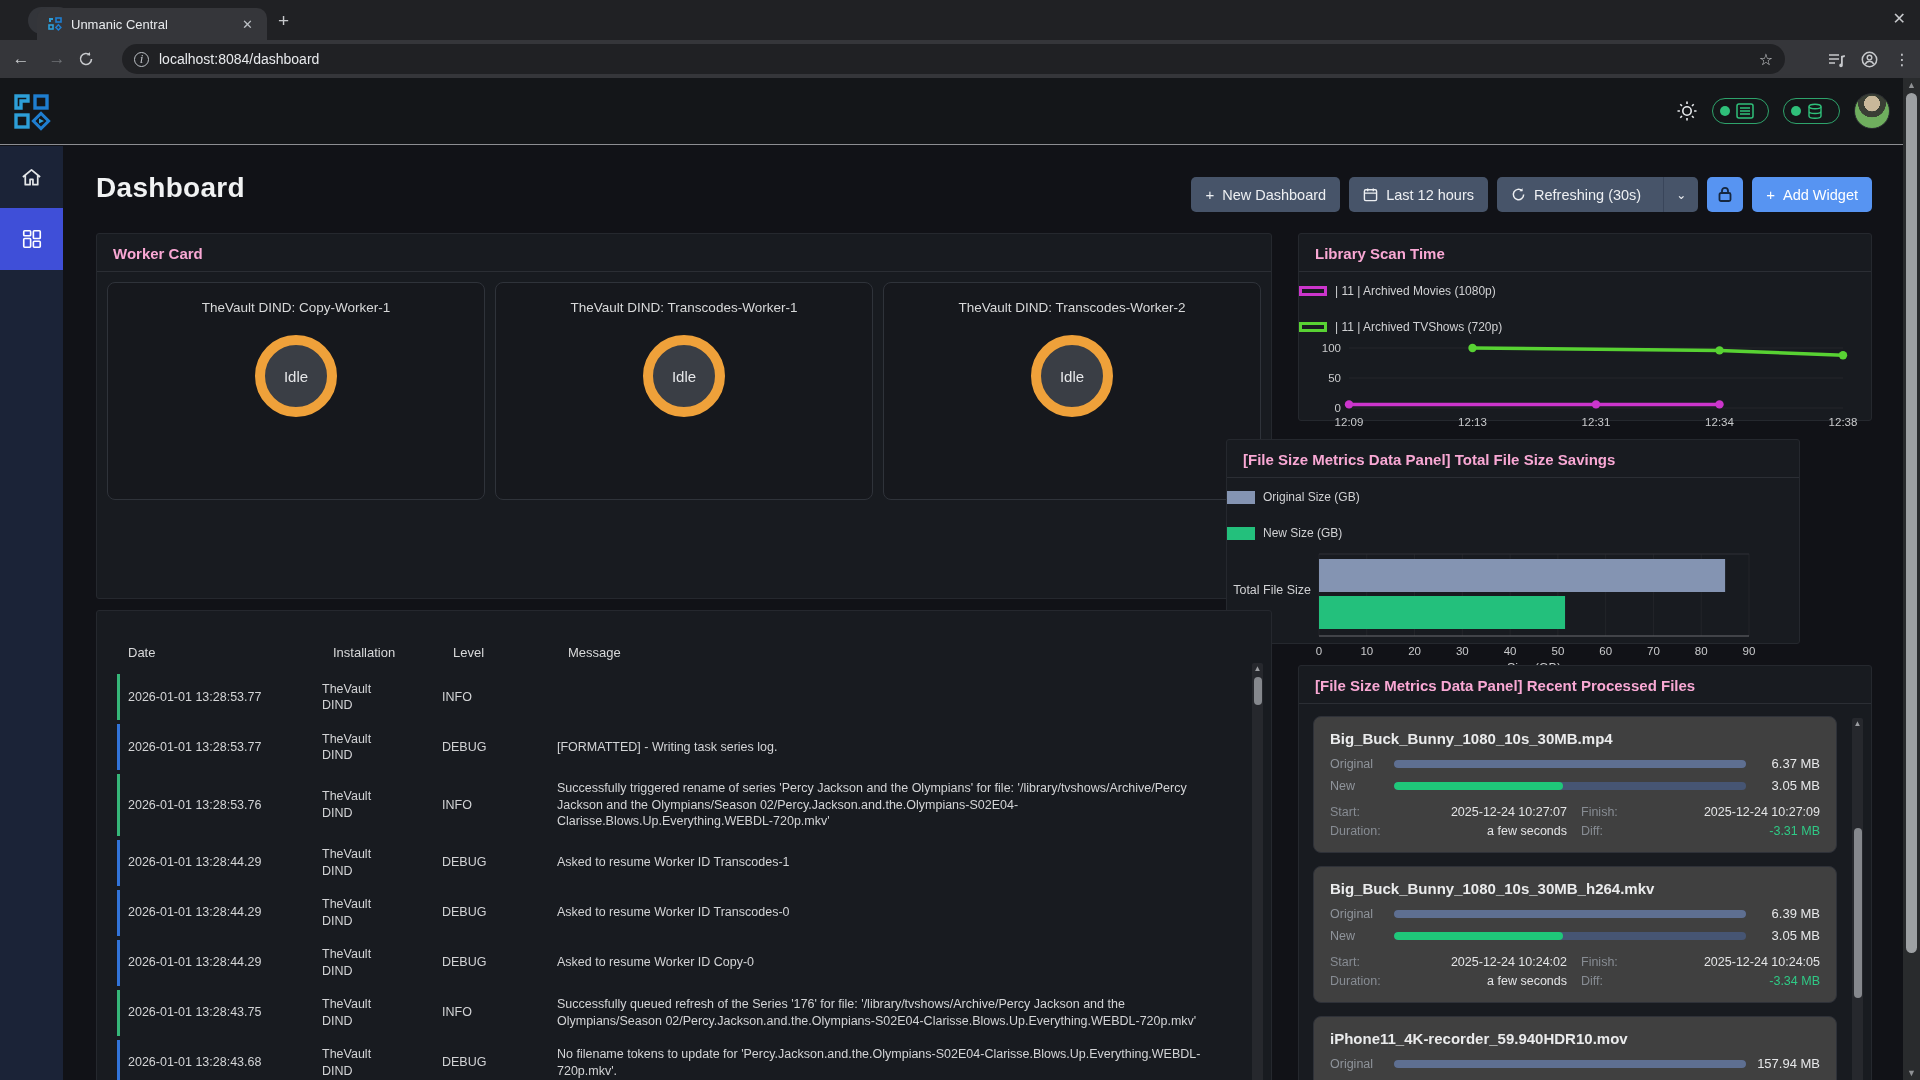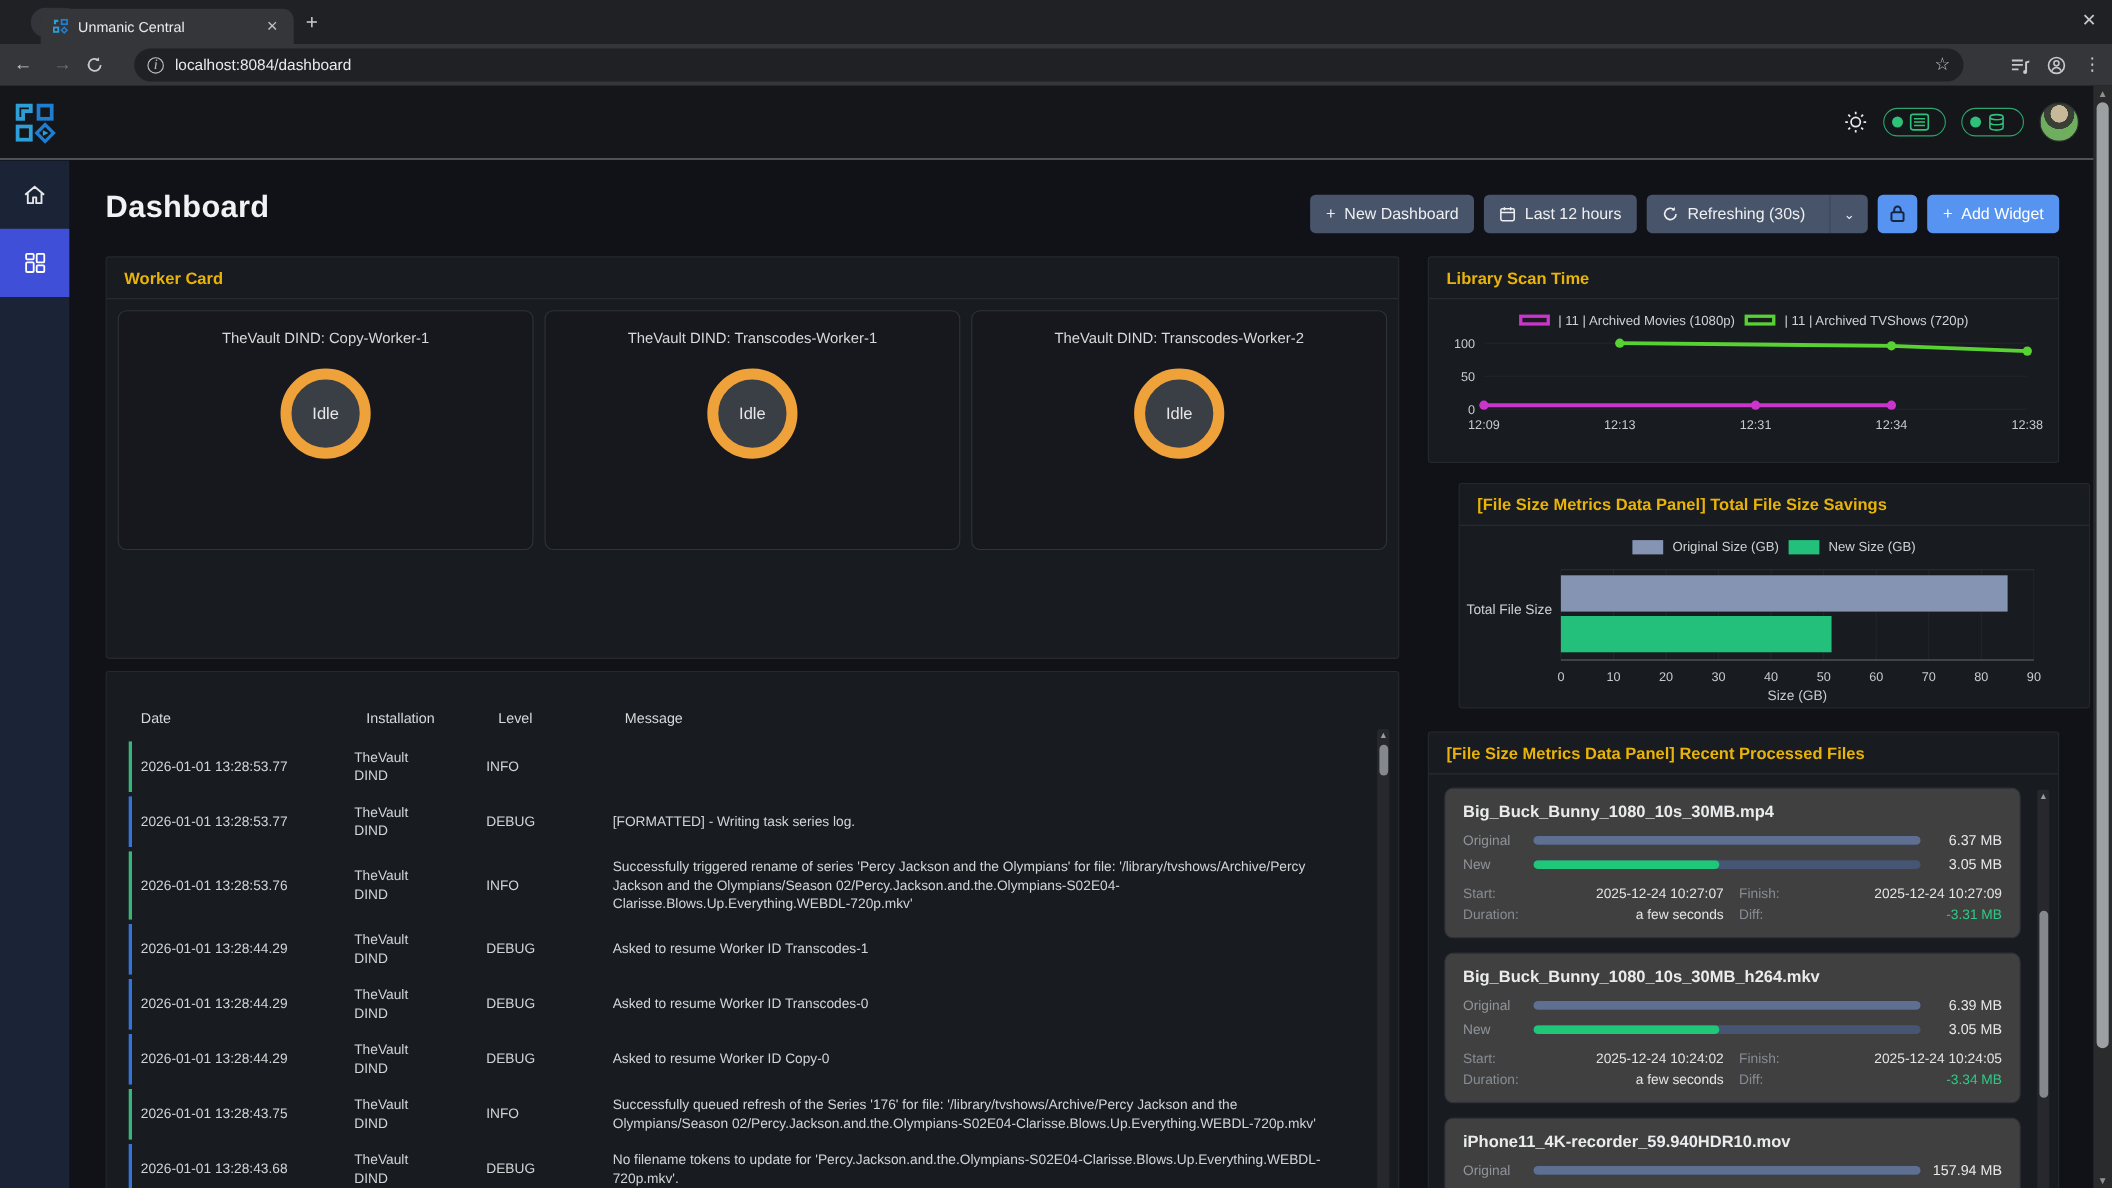--- a/index.html
+++ b/index.html
@@ -62,33 +62,33 @@
   .btn { height:35px; border-radius:5px; background:#475469; color:#edeff2; font-size:14.5px;
     display:flex; align-items:center; gap:8px; padding:0 14px; white-space:nowrap; }
   .btn .bic { font-size:15px; display:flex; align-items:center; }
   .btn.split { padding:0; overflow:hidden;align-items:flex-end; }
   .btn.split .seg { height:35px; display:flex; align-items:center; gap:8px; padding:0 14px; }
   .btn.split .seg.chev { border-left:1px solid #39455a; padding:0 12px; font-size:12px; }
   .btn.blue { background:#5794f2; color:#fff; }
   .btn.icon-only { width:36px; justify-content:center; padding:0; }
 
   .panel { position:absolute; background:#181b20; border:1px solid #25282e; border-radius:3px; }
-  .panel-title { padding:11px 16px 9px; font-size:15px; font-weight:bold; color:#eab308;
+  .panel-title { padding:11px 16px 9px; font-size:15px; font-weight:bold; color:#f9a8d4;
     border-bottom:1px solid #2b2e34; }
 
   
   .worker-row { display:flex; gap:10px; padding:10px; }
   .worker-card { flex:1; height:218px; background:#16181d; border:1px solid #2f333a; border-radius:8px; }
   .worker-name { margin-top:17px; text-align:center; font-size:13.5px; color:#d8d9da; }
   .worker-ring { width:82px; height:82px; margin:20px auto 0; border-radius:50%;
     border:10px solid #efa13a; background:#3a3e45; display:flex; align-items:center; justify-content:center;
     color:#e6e7e9; font-size:15px; }
 
   
-  .legend { display:flex; justify-content:center; gap:9px; padding:12px 0 2px; }
+  .legend { display:flex; justify-content:flex-end; gap:22px; padding:12px 0 2px;flex-direction:column; }
   .legend-item { display:flex; align-items:center; gap:8px; font-size:12px; color:#d0d1d3; }
   .sw-line { width:28px; height:10px; border:3px solid #fff; }
   .sw-fill { width:28px; height:13px; }
   .chart-wrap { padding:2px 16px 0; }
   svg { overflow:visible; display:block; }
 
   
   .logs-body { position:relative; padding:6px 30px 0 20px; }
   .log-head { display:grid; grid-template-columns:205px 120px 115px 1fr; color:#d8d9da; font-size:13px;
     padding:8px 0 10px 11px;margin-top:20px; }
@@ -328,21 +328,21 @@
           <circle cx="281" cy="66.4" r="4.2" fill="#cc35cc"></circle>
           <circle cx="404.5" cy="66.4" r="4.2" fill="#cc35cc"></circle>
           <polyline points="157.5,10 404.5,12.400000000000006 528,17.200000000000003" fill="none" stroke="#58d233" stroke-width="3.5"></polyline>
           <circle cx="157.5" cy="10" r="4.2" fill="#58d233"></circle>
           <circle cx="404.5" cy="12.400000000000006" r="4.2" fill="#58d233"></circle>
           <circle cx="528" cy="17.200000000000003" r="4.2" fill="#58d233"></circle>
         </svg>
       </div>
   </div>
 
-  <div class="panel" style="left:1263px; top:293px; width:574px; height:205px;">
+  <div class="panel" style="left:1163px; top:293px; width:574px; height:205px;">
     <div class="panel-title">[File Size Metrics Data Panel] Total File Size Savings</div>
     <div class="legend" id="bar-legend">
         <span class="legend-item">
           <span class="sw-fill" style="background: rgb(132, 148, 178);"></span>
           <span>Original Size (GB)</span>
         </span>
         <span class="legend-item">
           <span class="sw-fill" style="background: rgb(35, 192, 124);"></span>
           <span>New Size (GB)</span>
         </span>

